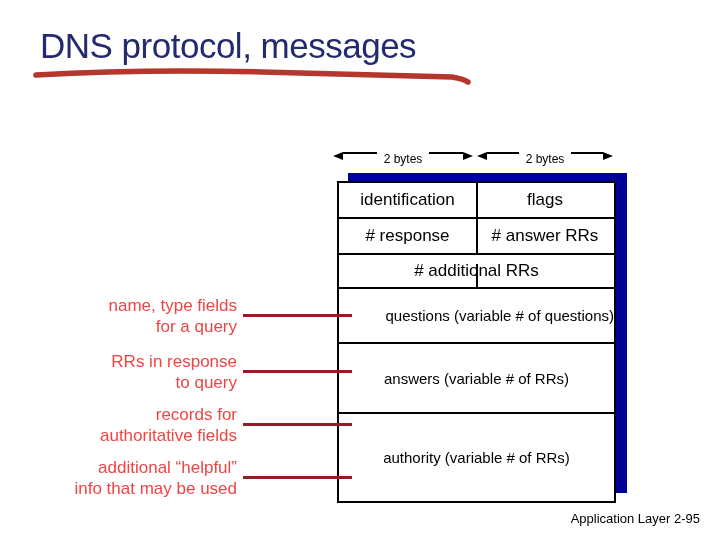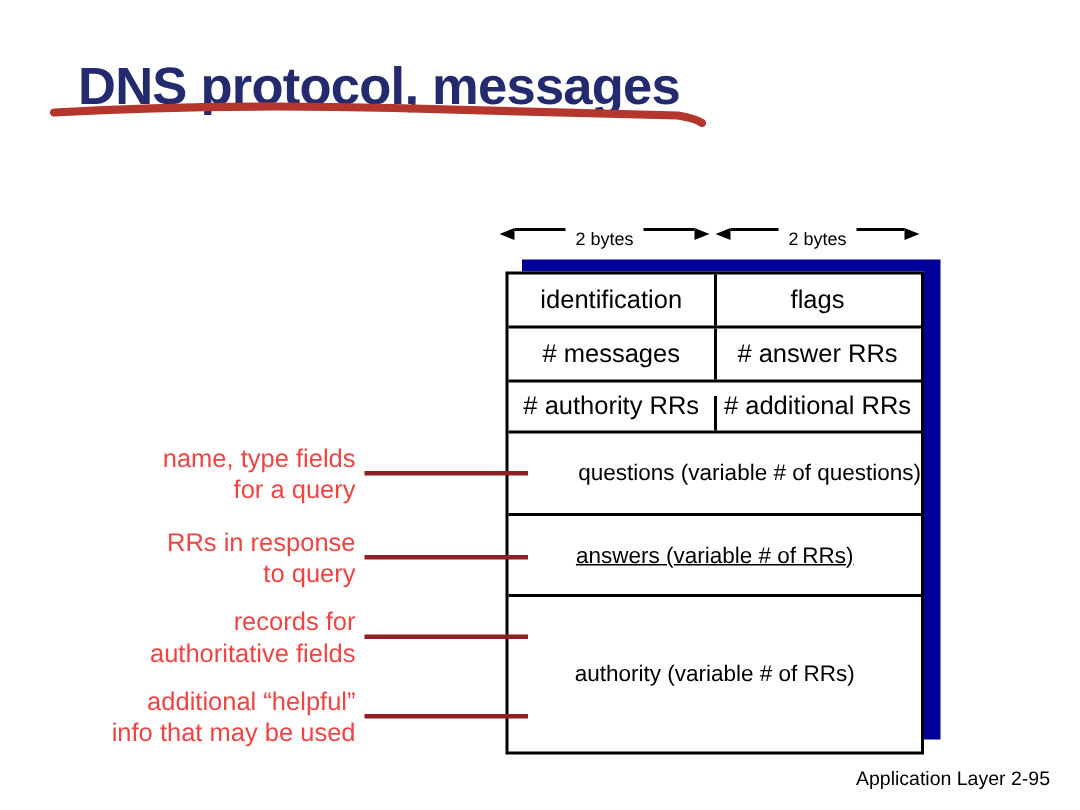--- a/index.html
+++ b/index.html
@@ -2,22 +2,22 @@
 <html><head>
 <meta charset="utf-8">
 <style>
   html,body{margin:0;padding:0;background:#888;}
   .slide{
     position:relative;width:720px;height:540px;background:#ffffff;
     font-family:"Liberation Sans",sans-serif;overflow:hidden;margin:0 auto;
   }
   
   .title{
-    position:absolute;left:40px;top:26px;margin:12px;
-    font-size:35px;font-weight:700;letter-spacing:-0.5px;color:#232a6e;
+    position:absolute;left:40px;top:26px;margin:0;
+    font-size:35px;font-weight:400;letter-spacing:-0.5px;color:#232a6e;
   }
   .underline{position:absolute;left:32px;top:66px;}
   
   .arrow{position:absolute;top:152px;height:16px;display:flex;align-items:flex-start;}
   .arrow .aline{flex:1;height:2px;background:#000;}
   .arrow .atxt{font-size:12px;color:#000;padding:0 7px;white-space:nowrap;}
   .ah{width:0;height:0;border-top:4px solid transparent;border-bottom:4px solid transparent;}
   .ah.l{border-right:10px solid #000;}
   .ah.r{border-left:10px solid #000;}
   .arrow1{left:333px;width:140px;}
@@ -25,21 +25,21 @@
   
   .shadow{position:absolute;left:348px;top:173px;width:279px;height:320px;background:#000099;}
   
   .msgtable{
     position:absolute;left:337px;top:181px;width:279px;height:322px;
     background:#fff;border:2px solid #000;box-sizing:border-box;
     display:flex;flex-direction:column;
   }
   .row{position:relative;display:flex;align-items:center;border-bottom:2px solid #000;box-sizing:border-box;}
   .row:last-child{border-bottom:none;flex:1;}
-  .h36{height:36px;}.h34{height:34px;}.h55{height:55px;}.h54{height:54px;text-decoration:underline;}.h53{height:53px;}
+  .h36{height:36px;}.h34{height:34px;}.h55{height:55px;}.h54{height:70px;}.h53{height:53px;}
   .cell{width:137px;text-align:center;font-size:17px;color:#000;}
   .cell.c2{flex:1;}
   .divider{position:absolute;left:137px;top:0;bottom:0;width:2px;background:#000;}
   .divider.partial{top:9px;}
   .cellf{flex:1;text-align:center;font-size:15px;color:#000;}
   .row.leftal .cellf{text-align:right;padding-left:14px;}
   
   .connector{position:absolute;left:243px;width:109px;height:3px;background:#8f1f24;}
   .c1{top:314px;}.c2l{top:370px;}.c3{top:423px;}.c4{top:476px;}
   
@@ -81,26 +81,25 @@
   <div class="shadow"></div>
 
   <div class="msgtable">
     <div class="row h36">
       <span class="divider"></span>
       <div class="cell">identification</div>
       <div class="cell c2">flags</div>
     </div>
     <div class="row h36">
       <span class="divider"></span>
-      <div class="cell"># messages</div>
+      <div class="cell"># response</div>
       <div class="cell c2"># answer RRs</div>
     </div>
     <div class="row h34">
       <span class="divider partial"></span>
-      <div class="cell"># authority RRs</div>
       <div class="cell c2"># additional RRs</div>
     </div>
     <div class="row h55 leftal">
       <div class="cellf">questions (variable # of questions)</div>
     </div>
     <div class="row h54">
       <div class="cellf">answers (variable # of RRs)</div>
     </div>
     <div class="row h53">
       <div class="cellf">authority (variable # of RRs)</div>

